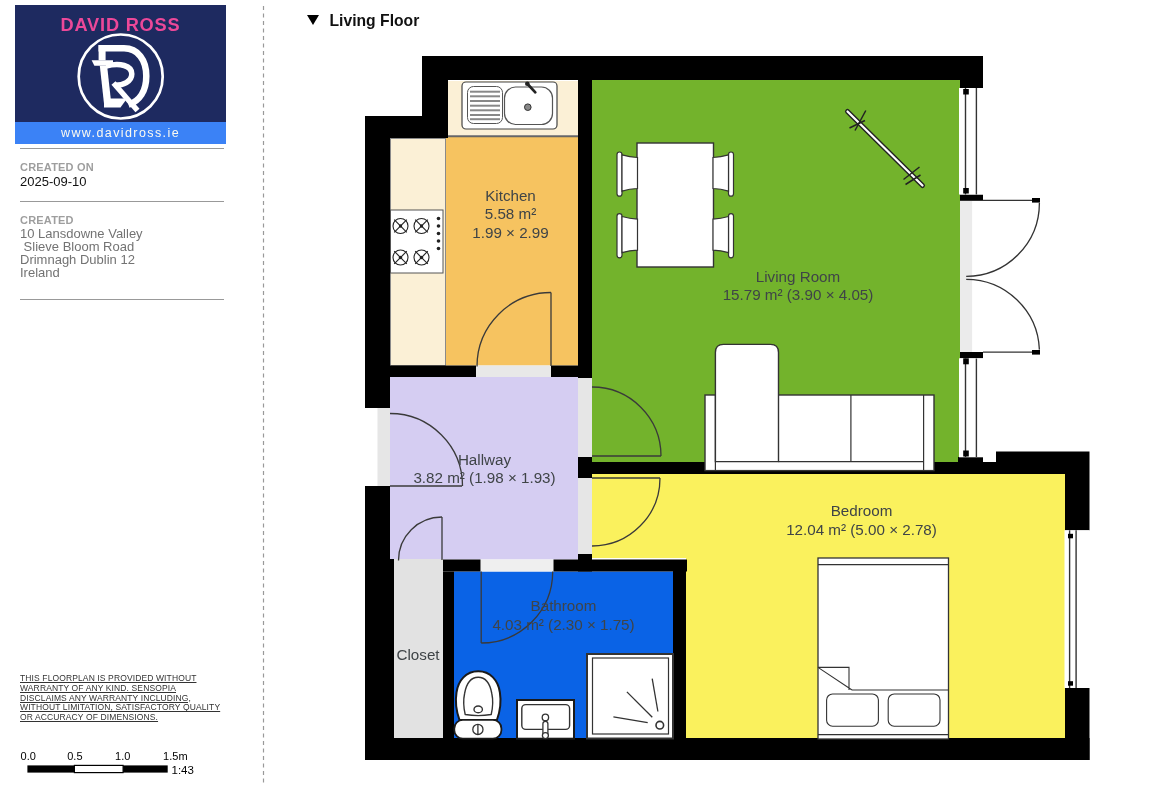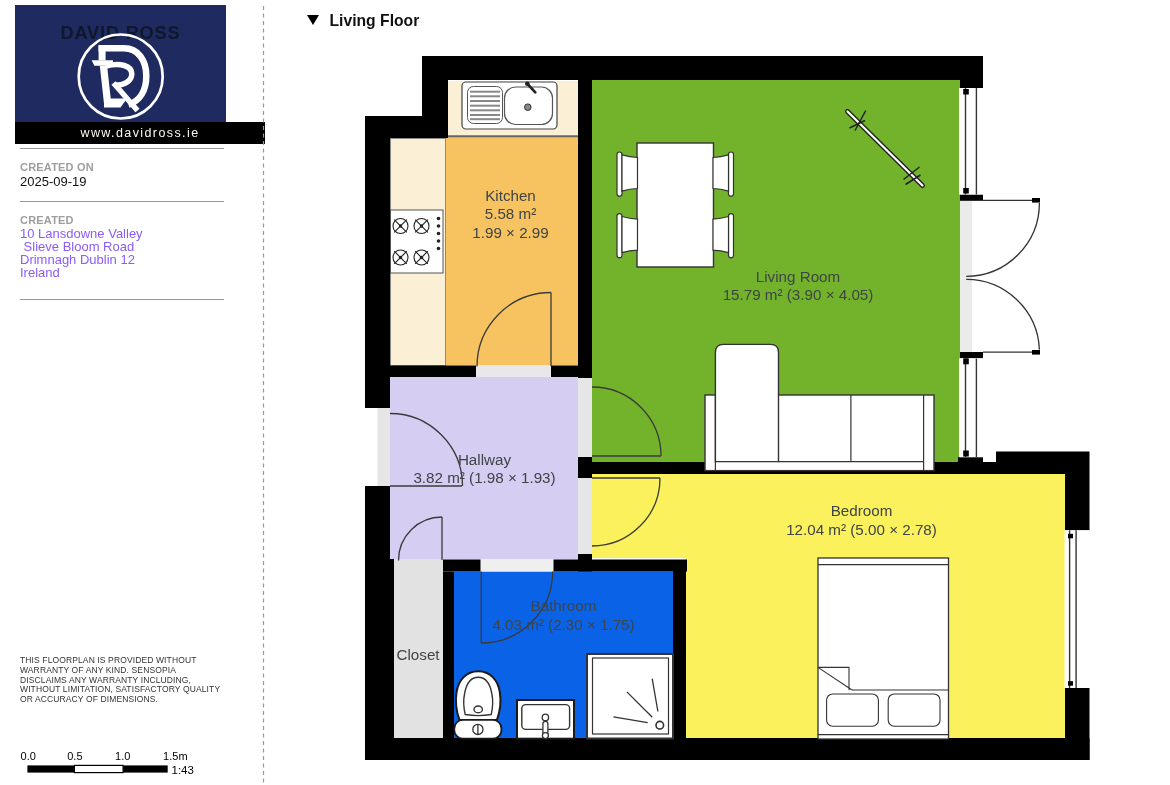--- a/index.html
+++ b/index.html
@@ -4,50 +4,50 @@
 <style>
 html,body{margin:0;padding:0;background:#fff;}
 body{width:1170px;height:785px;position:relative;font-family:"Liberation Sans",sans-serif;overflow:hidden;}
 .abs{position:absolute;}
 </style>
 </head>
 <body>
 
 <div class="abs" style="left:15px;top:5px;width:211px;height:117.3px;background:#1E2A60;"></div>
 
-<div class="abs" style="left:15px;top:15.2px;width:211px;text-align:center;color:#0f172a;font-weight:bold;font-size:18.2px;letter-spacing:0.8px;margin-top:8px;">DAVID ROSS</div>
+<div class="abs" style="left:15px;top:15.2px;width:211px;text-align:center;color:#ec4899;font-weight:bold;font-size:18.2px;letter-spacing:0.8px;">DAVID ROSS</div>
 
 <svg class="abs" style="left:0;top:0" width="240" height="160" viewBox="0 0 240 160">
   <circle cx="120.7" cy="76.5" r="42" fill="none" stroke="#fff" stroke-width="2.7"></circle>
   <path d="M98.6 45.1 L105.6 45.1 L105.6 60.3 L98.6 60.3 Z" fill="#fff"></path>
   <path d="M91.6 60.3 L113 60.3 L113 65.7 L94.4 65.7 Z" fill="#fff"></path>
   <path d="M99.8 65.7 L107.1 65.7 L111.3 103.8 L104 103.8 Z" fill="#fff"></path>
   <path d="M104 98.4 L127 98.4 L120.5 107.4 L104 107.4 Z" fill="#fff"></path>
   <path d="M98.5 48.3 H124 C138 48.3 146.3 60 146.3 76 C146.3 91 139.5 101 128.5 104.8" fill="none" stroke="#fff" stroke-width="6.5"></path>
   <path d="M106 66 C120 62.5 131.8 65.5 131.8 74 C131.8 81.5 123 85.5 114.5 85.2" fill="none" stroke="#fff" stroke-width="5.5"></path>
   <path d="M113.5 83 L137.5 110.5" stroke="#fff" stroke-width="5.4"></path>
 </svg>
 
-<div class="abs" style="left:15px;top:122.3px;width:250px;height:22.2px;background:#000000;color:#FCFAF0;font-size:12.5px;letter-spacing:1.4px;text-align:center;line-height:22px;">www.davidross.ie</div>
+<div class="abs" style="left:15px;top:122.3px;width:211px;height:22.2px;background:#3b82f6;color:#FCFAF0;font-size:12.5px;letter-spacing:1.4px;text-align:center;line-height:22px;">www.davidross.ie</div>
 
 <div class="abs" style="left:20px;top:148px;width:204px;height:0;border-top:1px solid #999;"></div>
 
 <div class="abs" style="left:20px;top:161px;font-size:11px;font-weight:bold;color:#9E9E9E;letter-spacing:0.2px;">CREATED ON</div>
 
-<div class="abs" style="left:20px;top:173.5px;font-size:13px;color:#111;">2025-09-19</div>
+<div class="abs" style="left:20px;top:173.5px;font-size:13px;color:#111;">2025-09-10</div>
 
 <div class="abs" style="left:20px;top:200.5px;width:204px;height:0;border-top:1px solid #999;"></div>
 
 <div class="abs" style="left:20px;top:214px;font-size:11px;font-weight:bold;color:#9E9E9E;letter-spacing:0.2px;">CREATED</div>
 
-<div class="abs" style="left:20px;top:227px;font-size:13px;color:#8b5cf6;line-height:13.05px;">10 Lansdowne Valley<br>&nbsp;Slieve Bloom Road<br>Drimnagh Dublin 12<br>Ireland</div>
+<div class="abs" style="left:20px;top:227px;font-size:13px;color:#737373;line-height:13.05px;">10 Lansdowne Valley<br>&nbsp;Slieve Bloom Road<br>Drimnagh Dublin 12<br>Ireland</div>
 
 <div class="abs" style="left:20px;top:298.5px;width:204px;height:0;border-top:1px solid #999;"></div>
 
-<div class="abs" style="left:20px;top:656px;font-size:8.5px;line-height:9.75px;color:#333;letter-spacing:0.12px;">THIS FLOORPLAN IS PROVIDED WITHOUT<br>WARRANTY OF ANY KIND. SENSOPIA<br>DISCLAIMS ANY WARRANTY INCLUDING,<br>WITHOUT LIMITATION, SATISFACTORY QUALITY<br>OR ACCURACY OF DIMENSIONS.</div>
+<div class="abs" style="left:20px;top:674px;font-size:8.5px;line-height:9.75px;color:#333;letter-spacing:0.12px;text-decoration:underline;">THIS FLOORPLAN IS PROVIDED WITHOUT<br>WARRANTY OF ANY KIND. SENSOPIA<br>DISCLAIMS ANY WARRANTY INCLUDING,<br>WITHOUT LIMITATION, SATISFACTORY QUALITY<br>OR ACCURACY OF DIMENSIONS.</div>
 
 <svg class="abs" style="left:0;top:740px" width="260" height="45" viewBox="0 0 260 45">
   <g font-family="Liberation Sans" font-size="11" fill="#000">
     <text x="28.2" y="19.5" text-anchor="middle">0.0</text>
     <text x="74.9" y="19.5" text-anchor="middle">0.5</text>
     <text x="122.7" y="19.5" text-anchor="middle">1.0</text>
     <text x="163.1" y="19.5">1.5m</text>
   </g>
   <rect x="27.4" y="25.4" width="47" height="7.2" fill="#000"></rect>
   <rect x="74.4" y="25.4" width="48.7" height="7.2" fill="#fff" stroke="#000" stroke-width="1.2"></rect>

